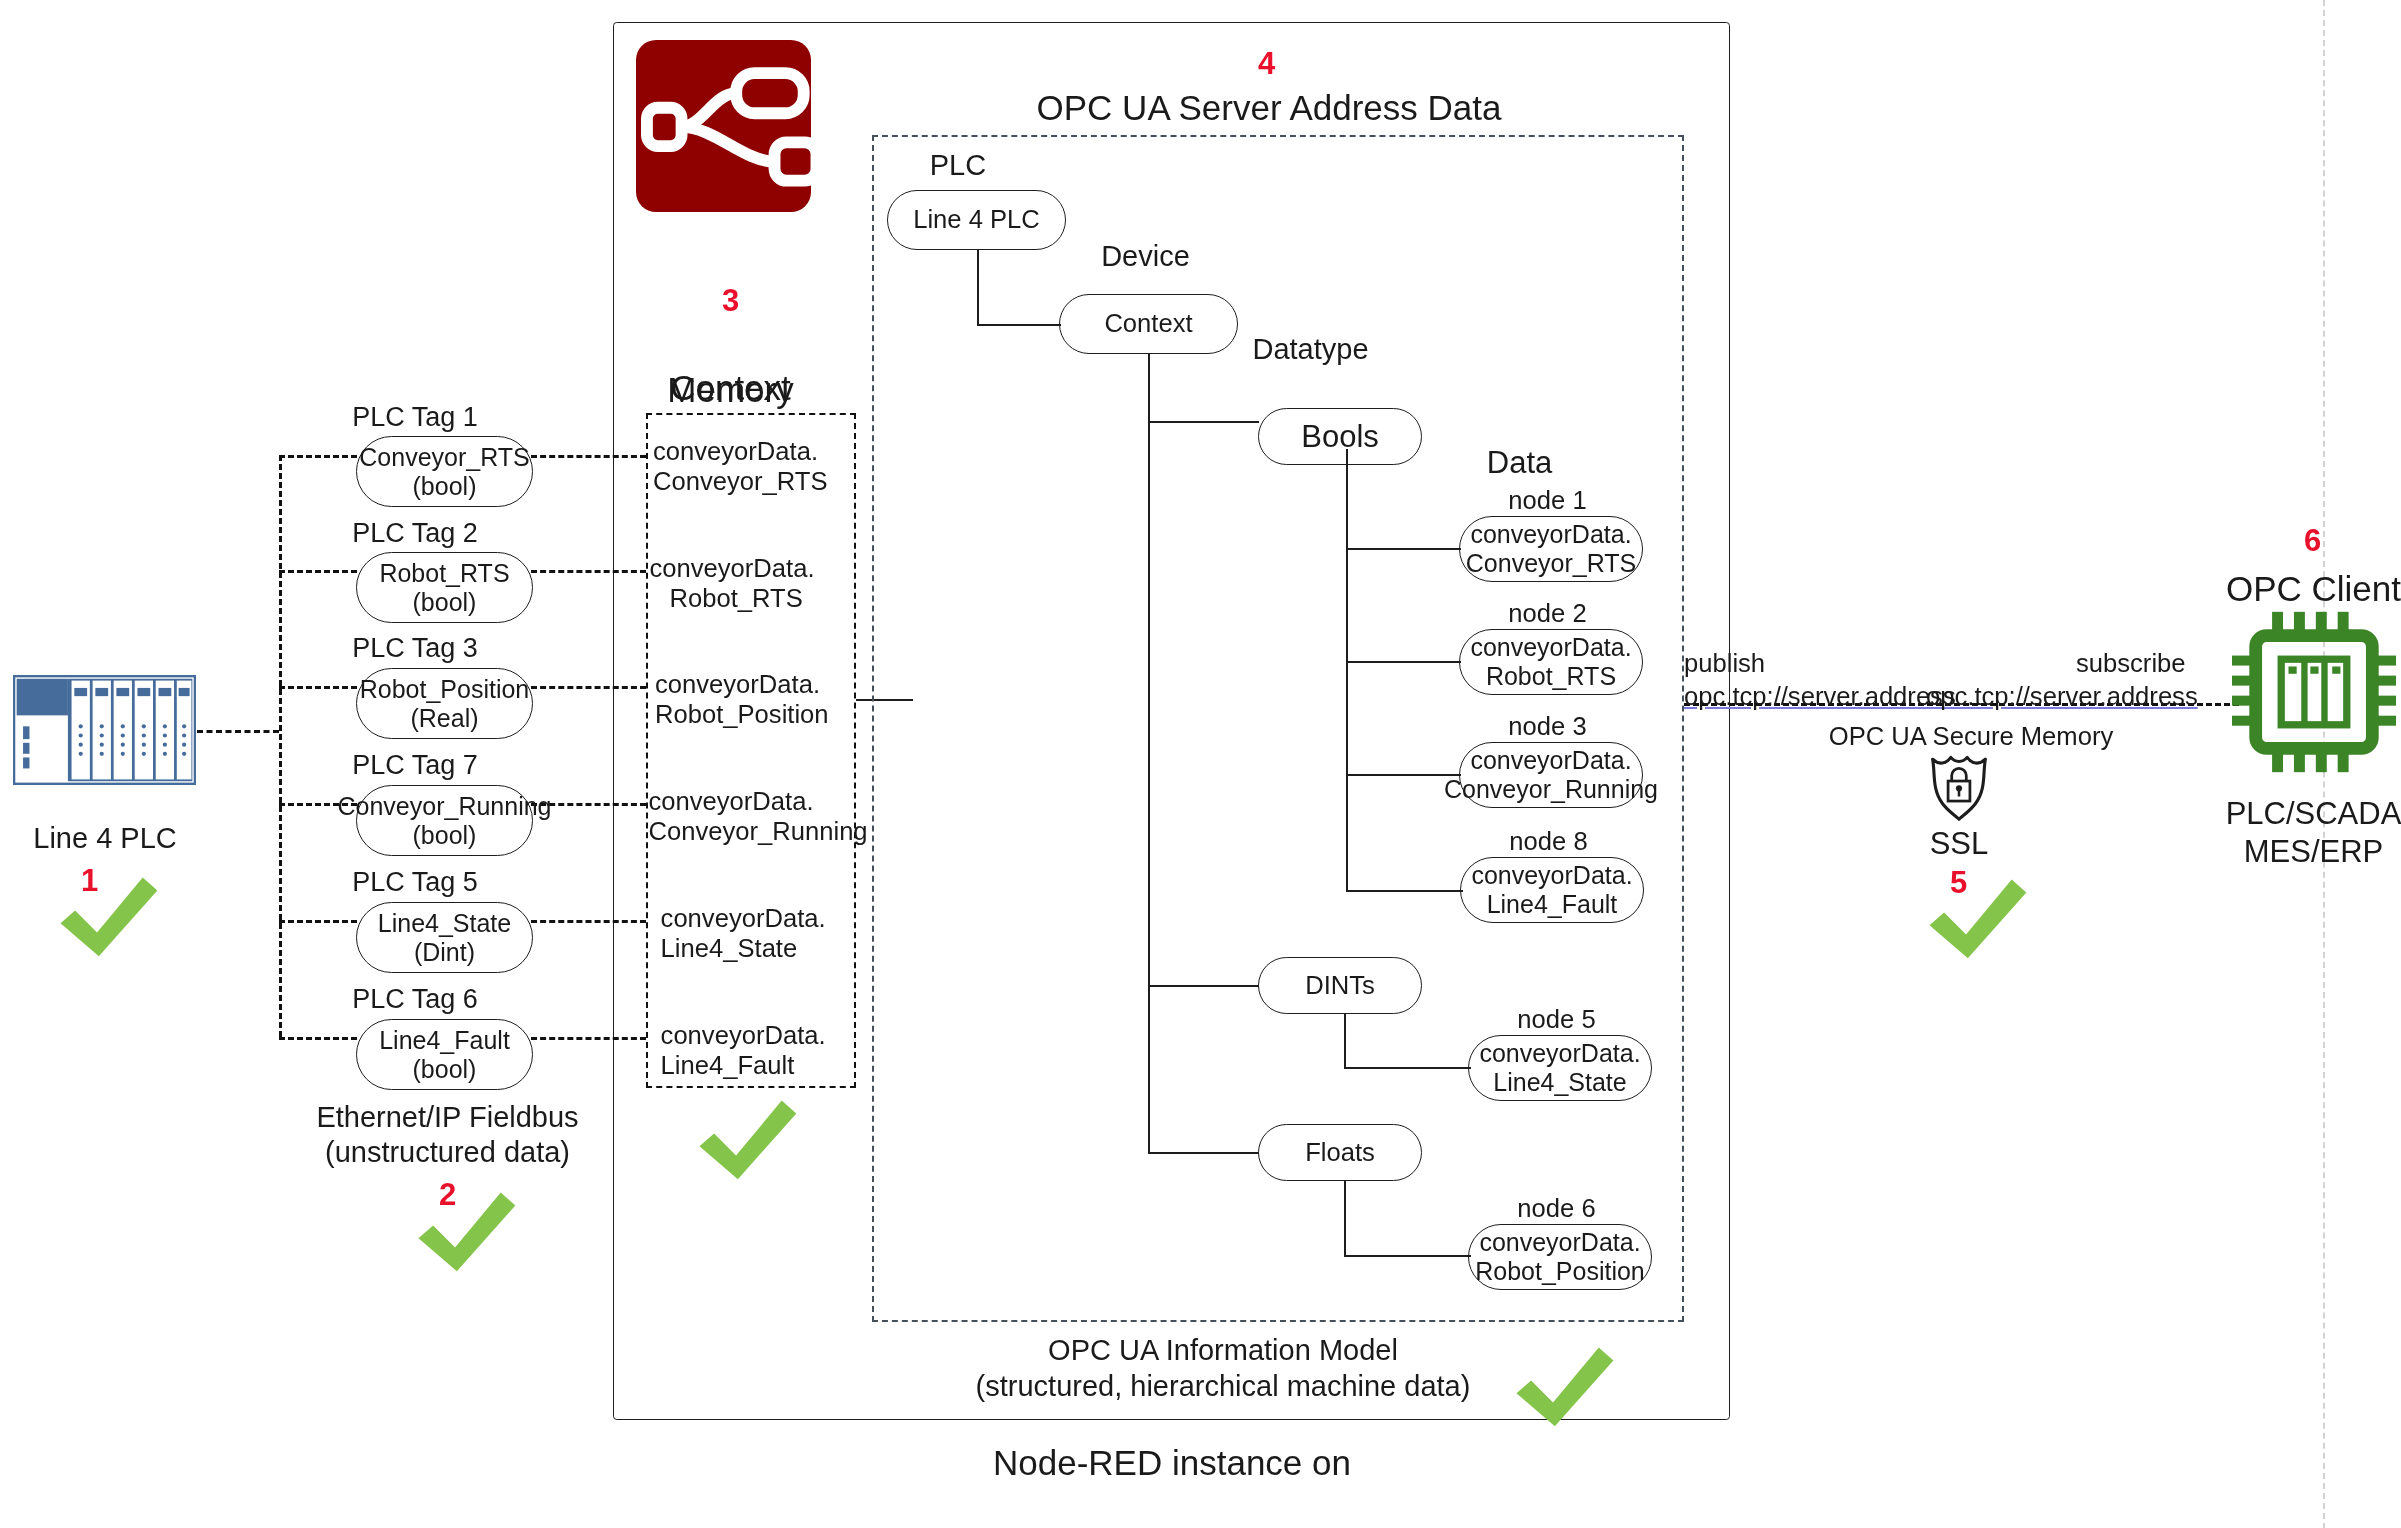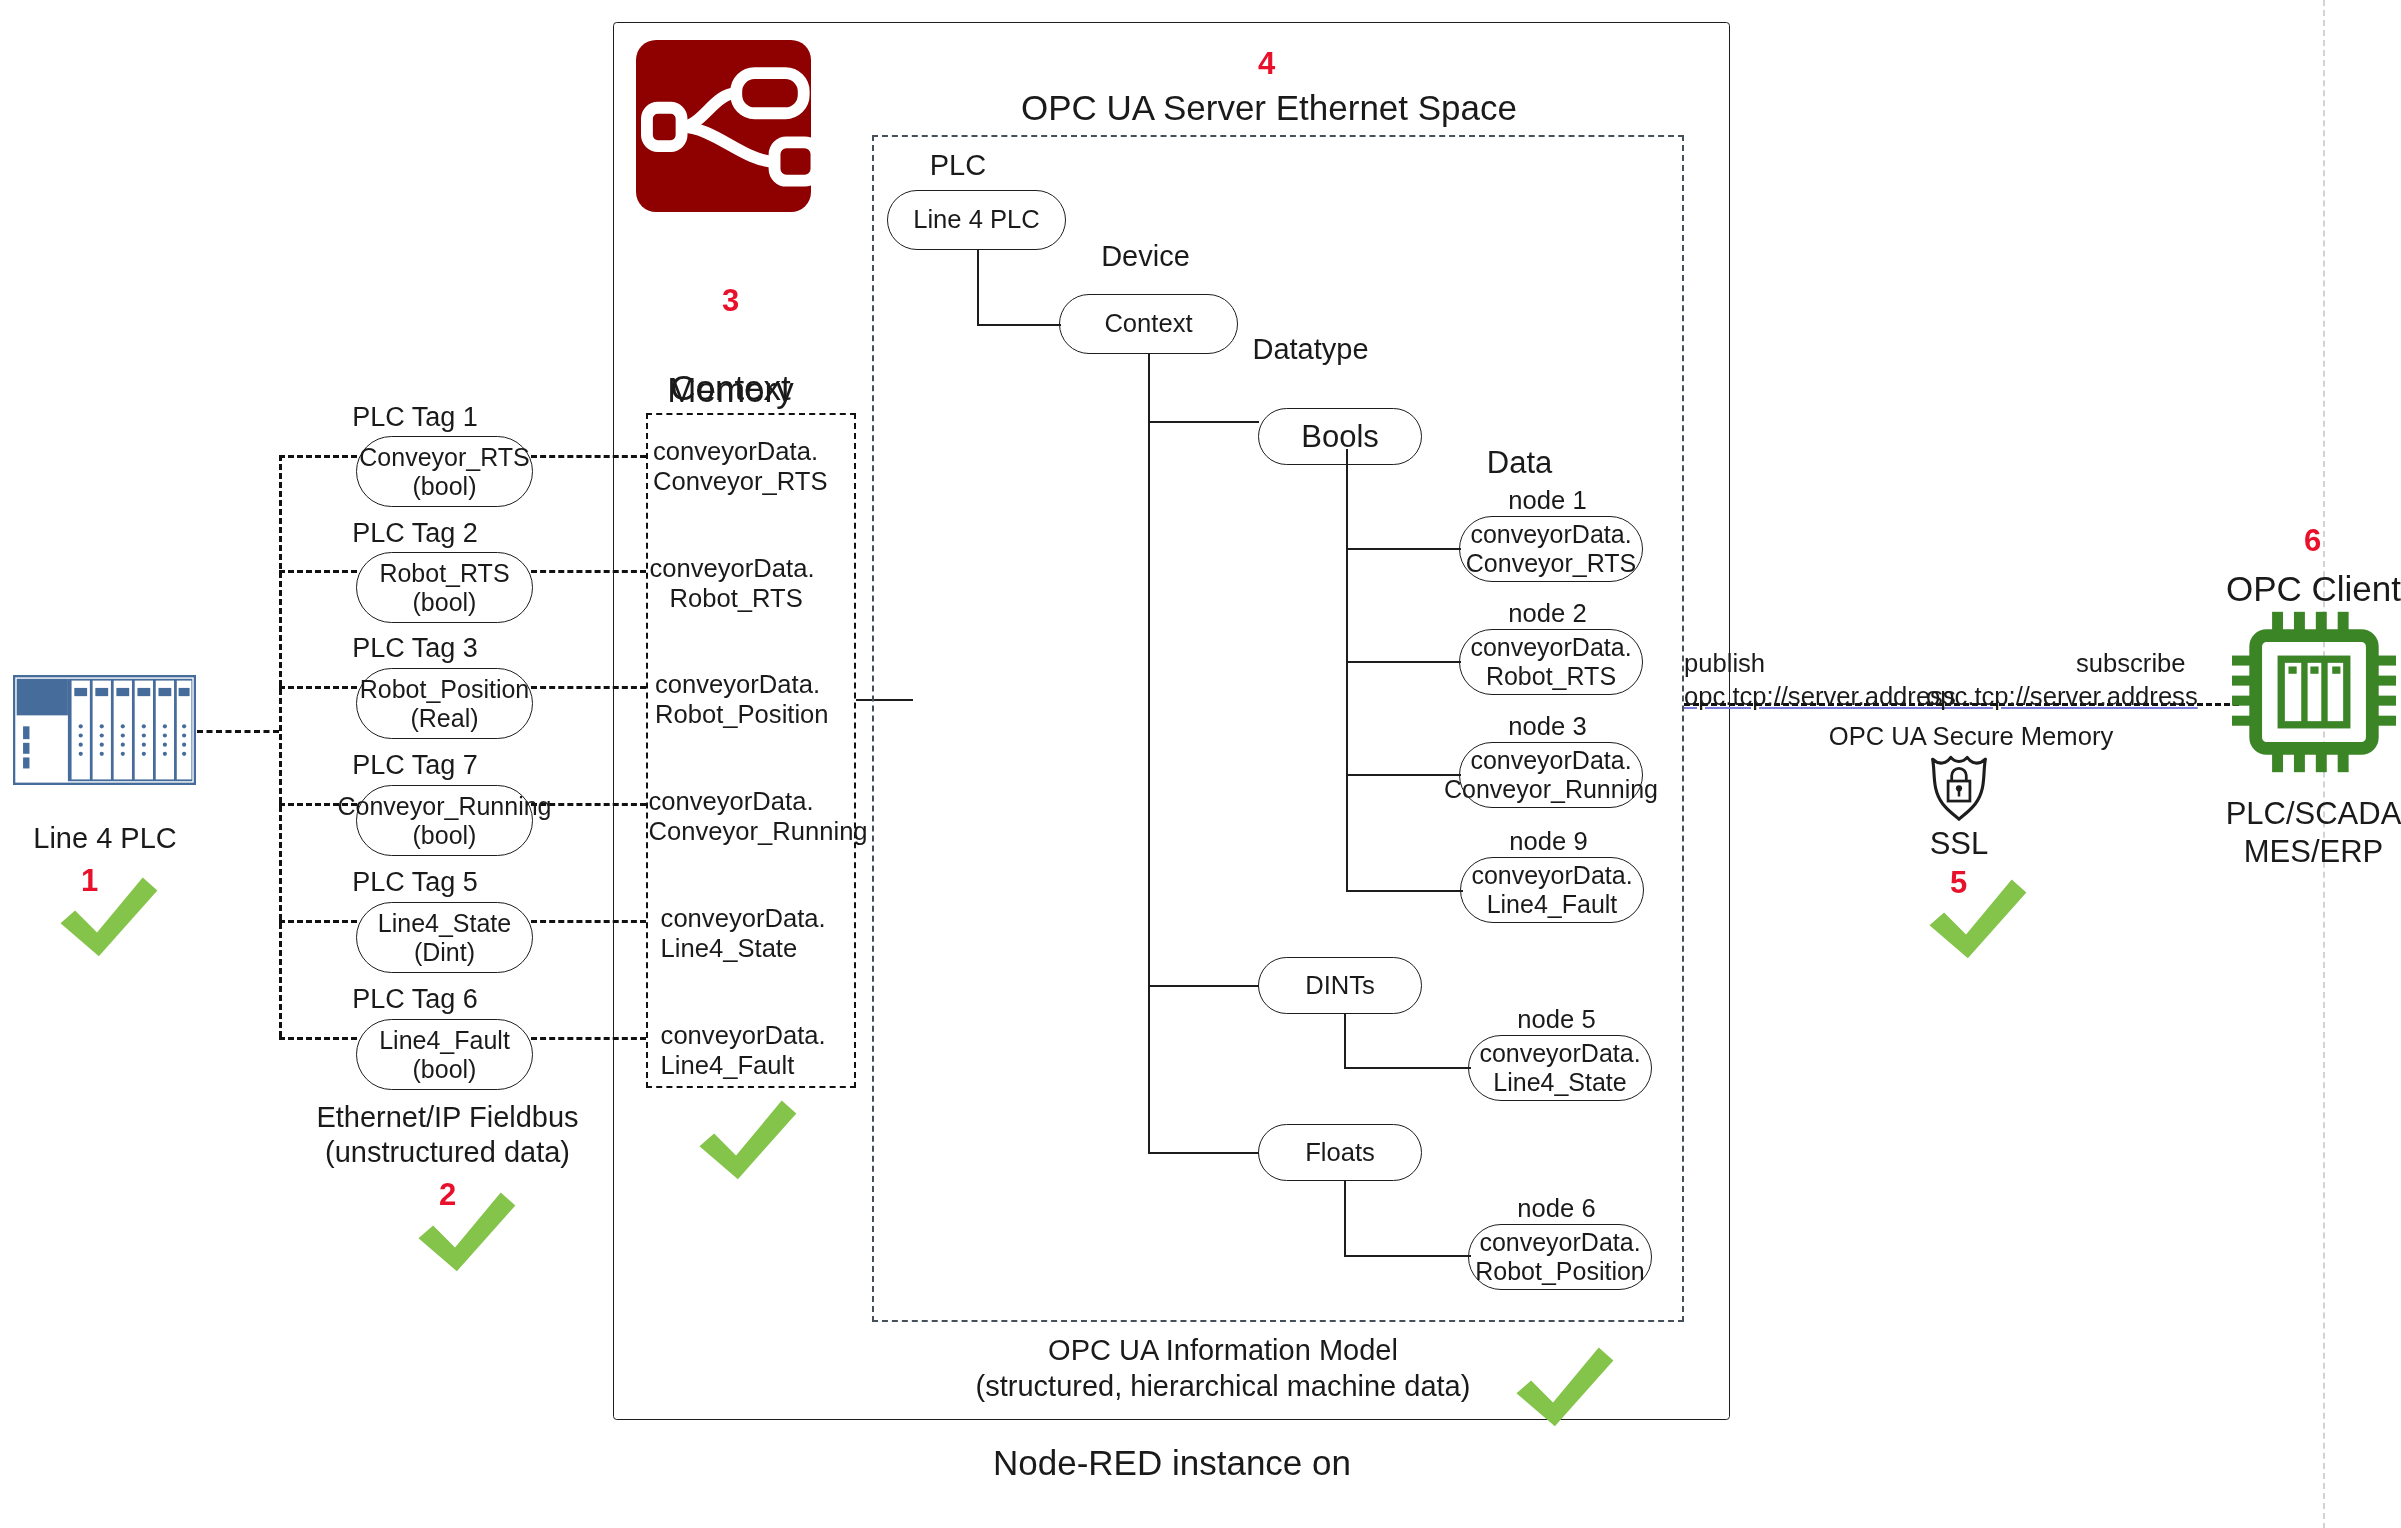--- a/index.html
+++ b/index.html
@@ -252,21 +252,21 @@
 
   <div class="check" style="left:694px; top:1095px;">
     <svg width="106" height="88" viewBox="0 0 116 96">
         <path d="M6 56 L22 42 L46 66 L96 6 L112 20 L48 92 Z" fill="#84C44A"></path>
       </svg>
   </div>
 
   <div class="ln lnh" style="left:856px; top:699px; width:57px;"></div>
 
   <div class="num" style="left:1248px; top:46px; width:37px;">4</div>
-  <div class="lbl t38" style="left:913px; top:87px; width:712px;">OPC UA Server Ethernet Space</div>
+  <div class="lbl t38" style="left:913px; top:87px; width:712px;">OPC UA Server Address Data</div>
 
   <div class="dashbox" style="left:872px; top:135px; width:812px; height:1187px;"></div>
 
   <div class="lbl t32" style="left:894px; top:148px; width:128px;">PLC</div>
   <div class="lbl t32" style="left:1068px; top:239px; width:155px;">Device</div>
   <div class="lbl t32" style="left:1219px; top:332px; width:183px;">Datatype</div>
   <div class="lbl t34" style="left:1433px; top:445px; width:173px;">Data</div>
 
   <div class="node" style="left:887px; top:190px; width:179px; height:60px; font-size:25.6px;">Line 4 PLC</div>
   <div class="node" style="left:1059px; top:294px; width:179px; height:60px; font-size:25.6px;">Context</div>
@@ -280,21 +280,21 @@
 Conveyor_RTS</span></div>
 
   <div class="lbl t28" style="left:1470px; top:598px; width:155px;">node 2</div>
   <div class="node" style="left:1459px; top:629px; width:184px; height:66px; font-size:25px;"><span>conveyorData.
 Robot_RTS</span></div>
 
   <div class="lbl t28" style="left:1470px; top:711px; width:155px;">node 3</div>
   <div class="node" style="left:1459px; top:742px; width:184px; height:66px; font-size:25px;"><span>conveyorData.
 Conveyor_Running</span></div>
 
-  <div class="lbl t28" style="left:1471px; top:826px; width:155px;">node 9</div>
+  <div class="lbl t28" style="left:1471px; top:826px; width:155px;">node 8</div>
   <div class="node" style="left:1460px; top:857px; width:184px; height:66px; font-size:25px;"><span>conveyorData.
 Line4_Fault</span></div>
 
   <div class="lbl t28" style="left:1479px; top:1004px; width:155px;">node 5</div>
   <div class="node" style="left:1468px; top:1035px; width:184px; height:66px; font-size:25px;"><span>conveyorData.
 Line4_State</span></div>
 
   <div class="lbl t28" style="left:1479px; top:1193px; width:155px;">node 6</div>
   <div class="node" style="left:1468px; top:1224px; width:184px; height:66px; font-size:25px;"><span>conveyorData.
 Robot_Position</span></div>

